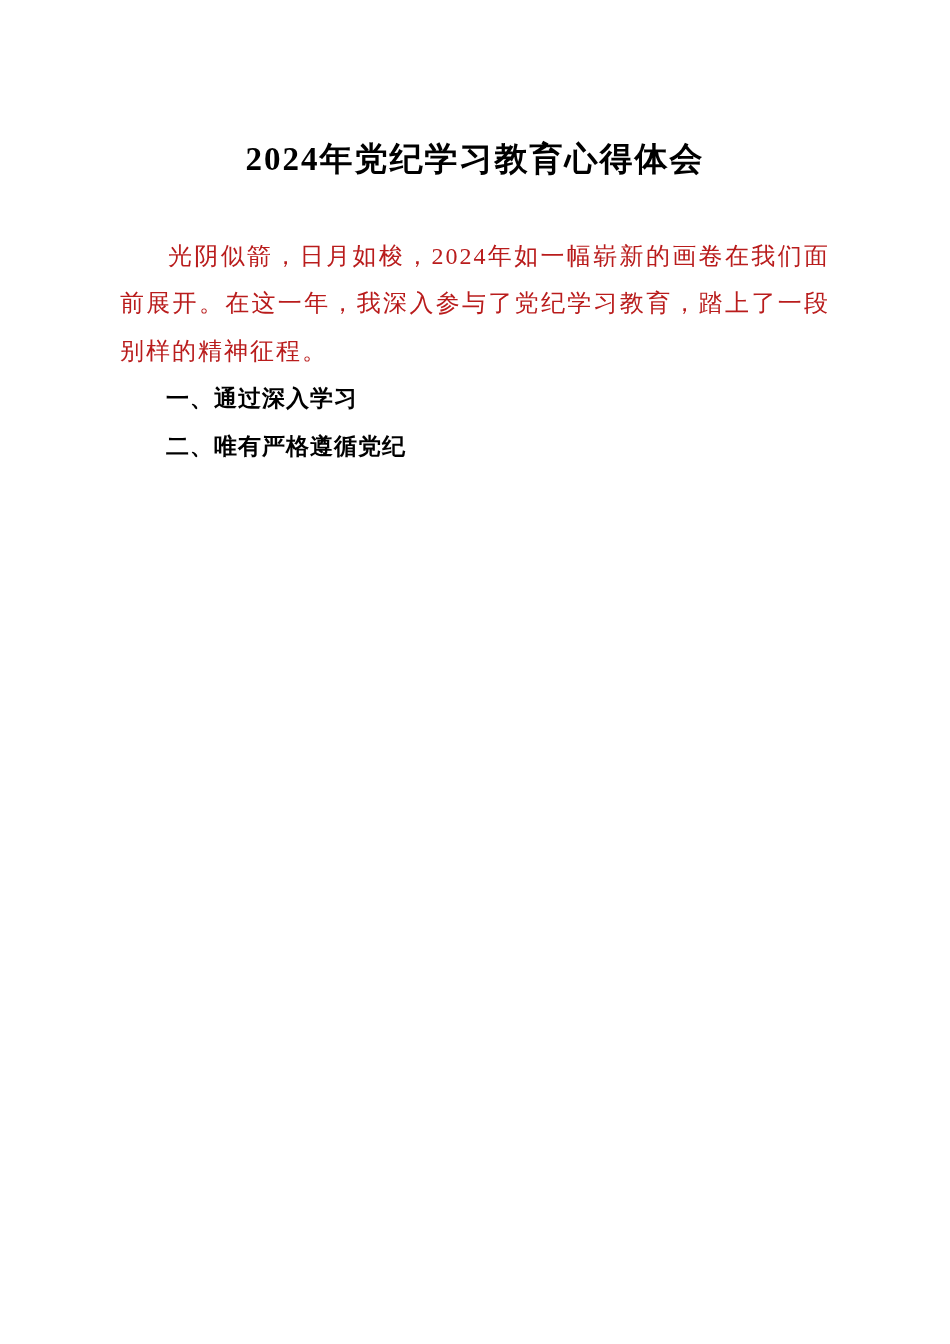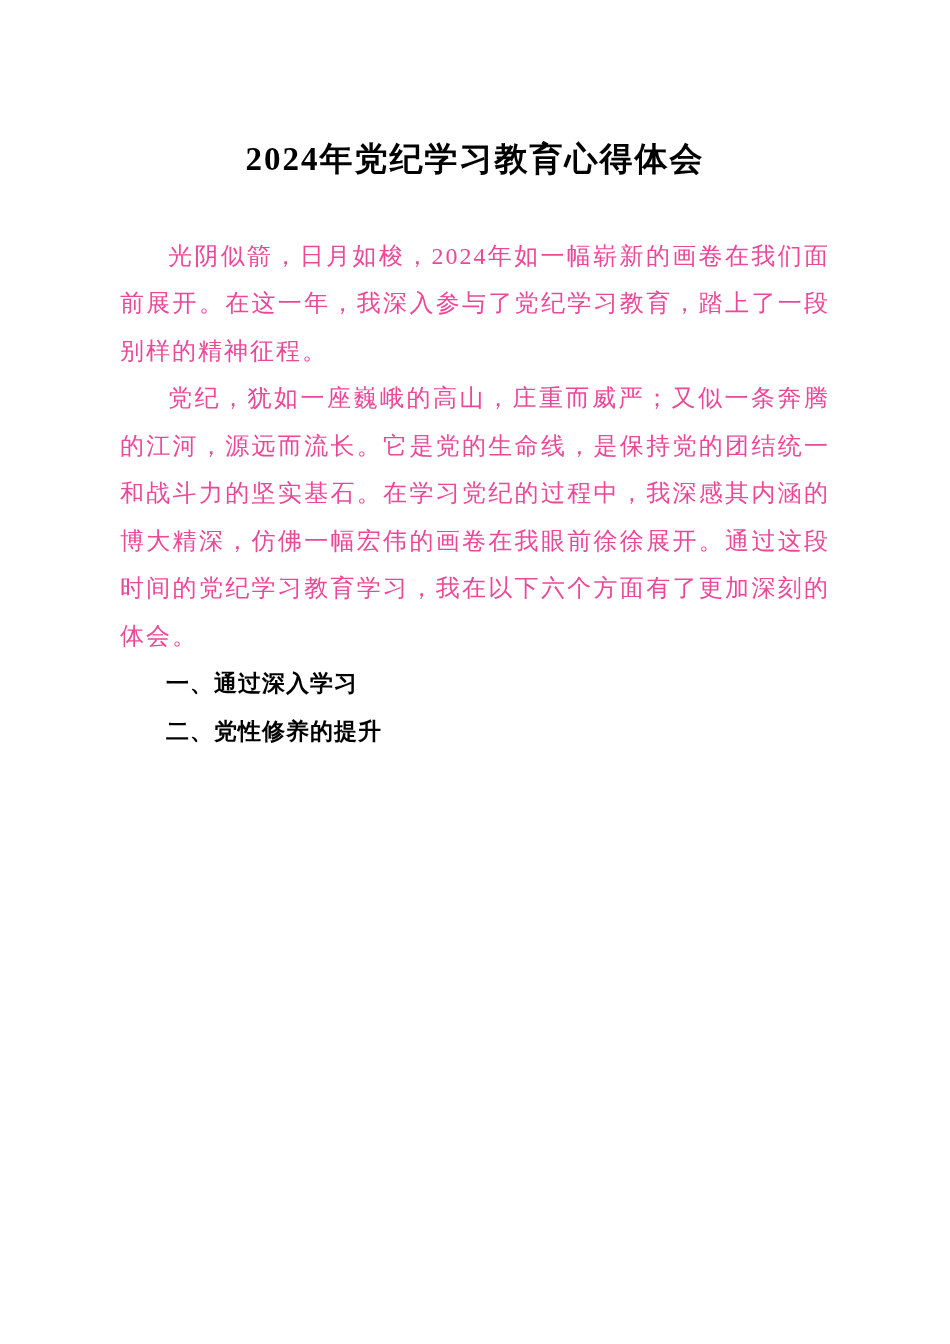--- a/index.html
+++ b/index.html
@@ -25,21 +25,21 @@
     color: #000000;
     text-align: center;
     margin: 0 0 52px 0;
     line-height: 1.3;
   }
   .para {
     font-family: "Liberation Serif", "DejaVu Serif", serif;
     font-size: 24px;
     letter-spacing: 2px;
     line-height: 47.5px;
-    color: #ec4899;
+    color: #b91c1c;
     text-align: justify;
     text-justify: inter-ideograph;
     text-indent: 2em;
     margin: 0;
   }
   .heading {
     font-family: "Liberation Sans", "DejaVu Sans", sans-serif;
     font-weight: bold;
     font-size: 23px;
     letter-spacing: 1px;
@@ -50,19 +50,18 @@
   }
 </style>
 </head>
 <body>
 
 <div class="page">
   <h1 class="doc-title">2024年党纪学习教育心得体会</h1>
 
   <p class="para">光阴似箭，日月如梭，2024年如一幅崭新的画卷在我们面前展开。在这一年，我深入参与了党纪学习教育，踏上了一段别样的精神征程。</p>
 
-  <p class="para">党纪，犹如一座巍峨的高山，庄重而威严；又似一条奔腾的江河，源远而流长。它是党的生命线，是保持党的团结统一和战斗力的坚实基石。在学习党纪的过程中，我深感其内涵的博大精深，仿佛一幅宏伟的画卷在我眼前徐徐展开。通过这段时间的党纪学习教育学习，我在以下六个方面有了更加深刻的体会。</p>
 
   <p class="heading">一、通过深入学习</p>
 
 
-  <p class="heading">二、党性修养的提升</p>
+  <p class="heading">二、唯有严格遵循党纪</p>
 </div>
 
 </body></html>

